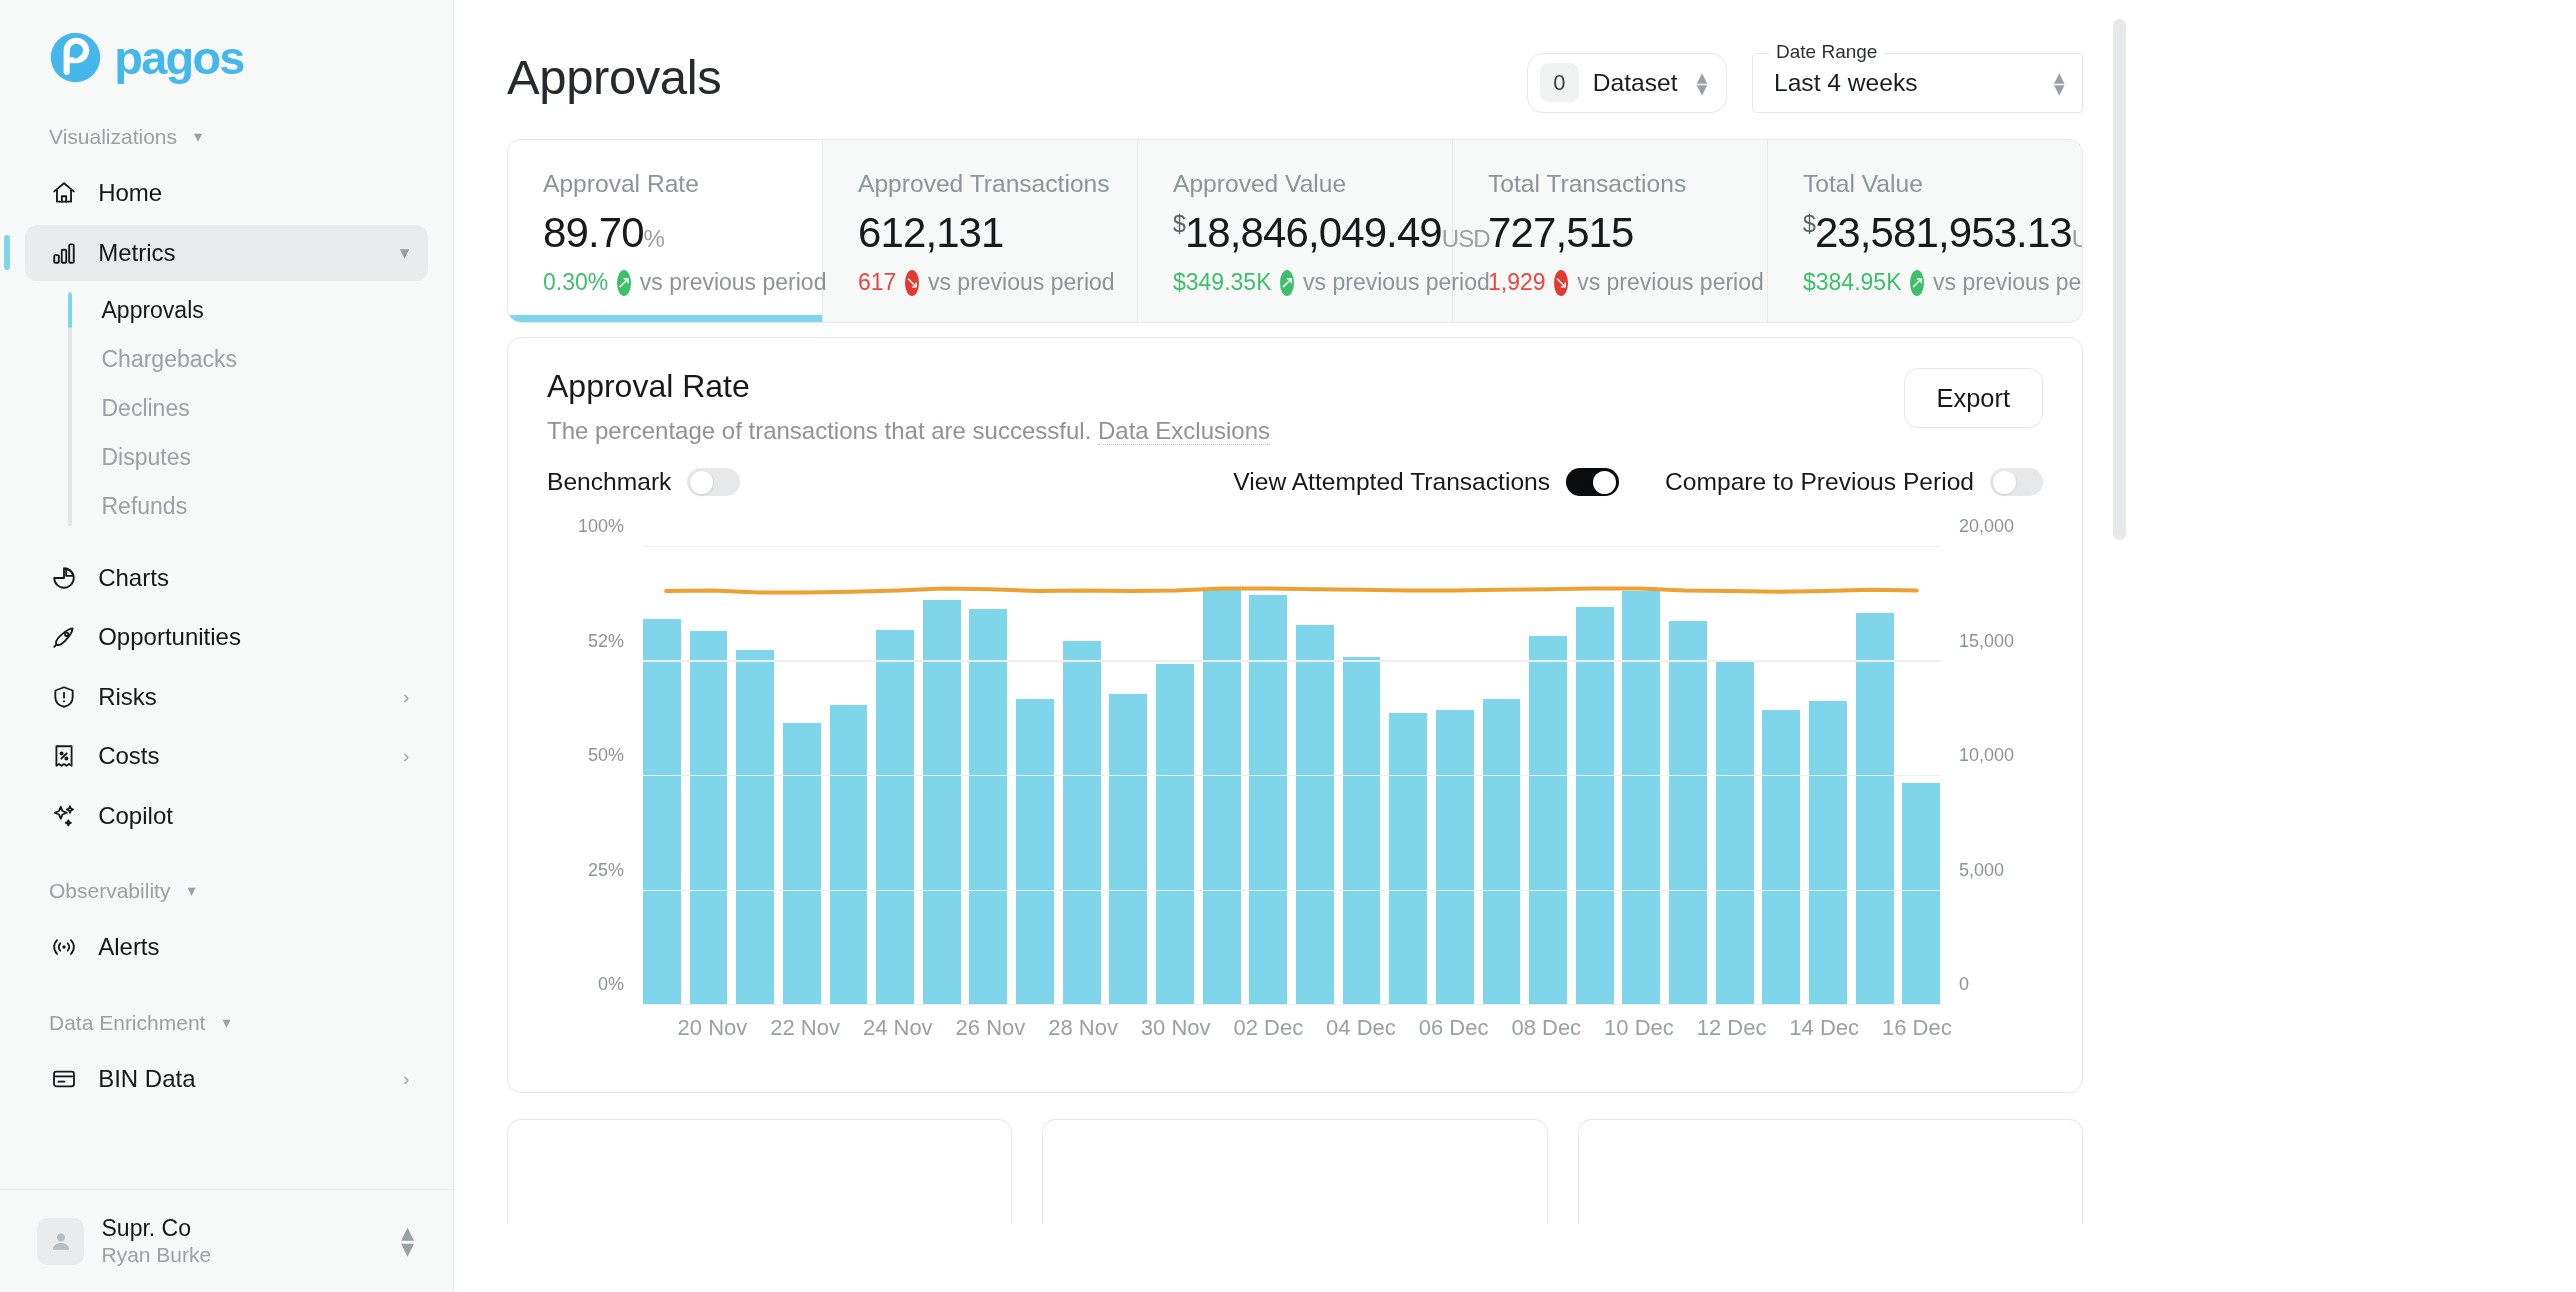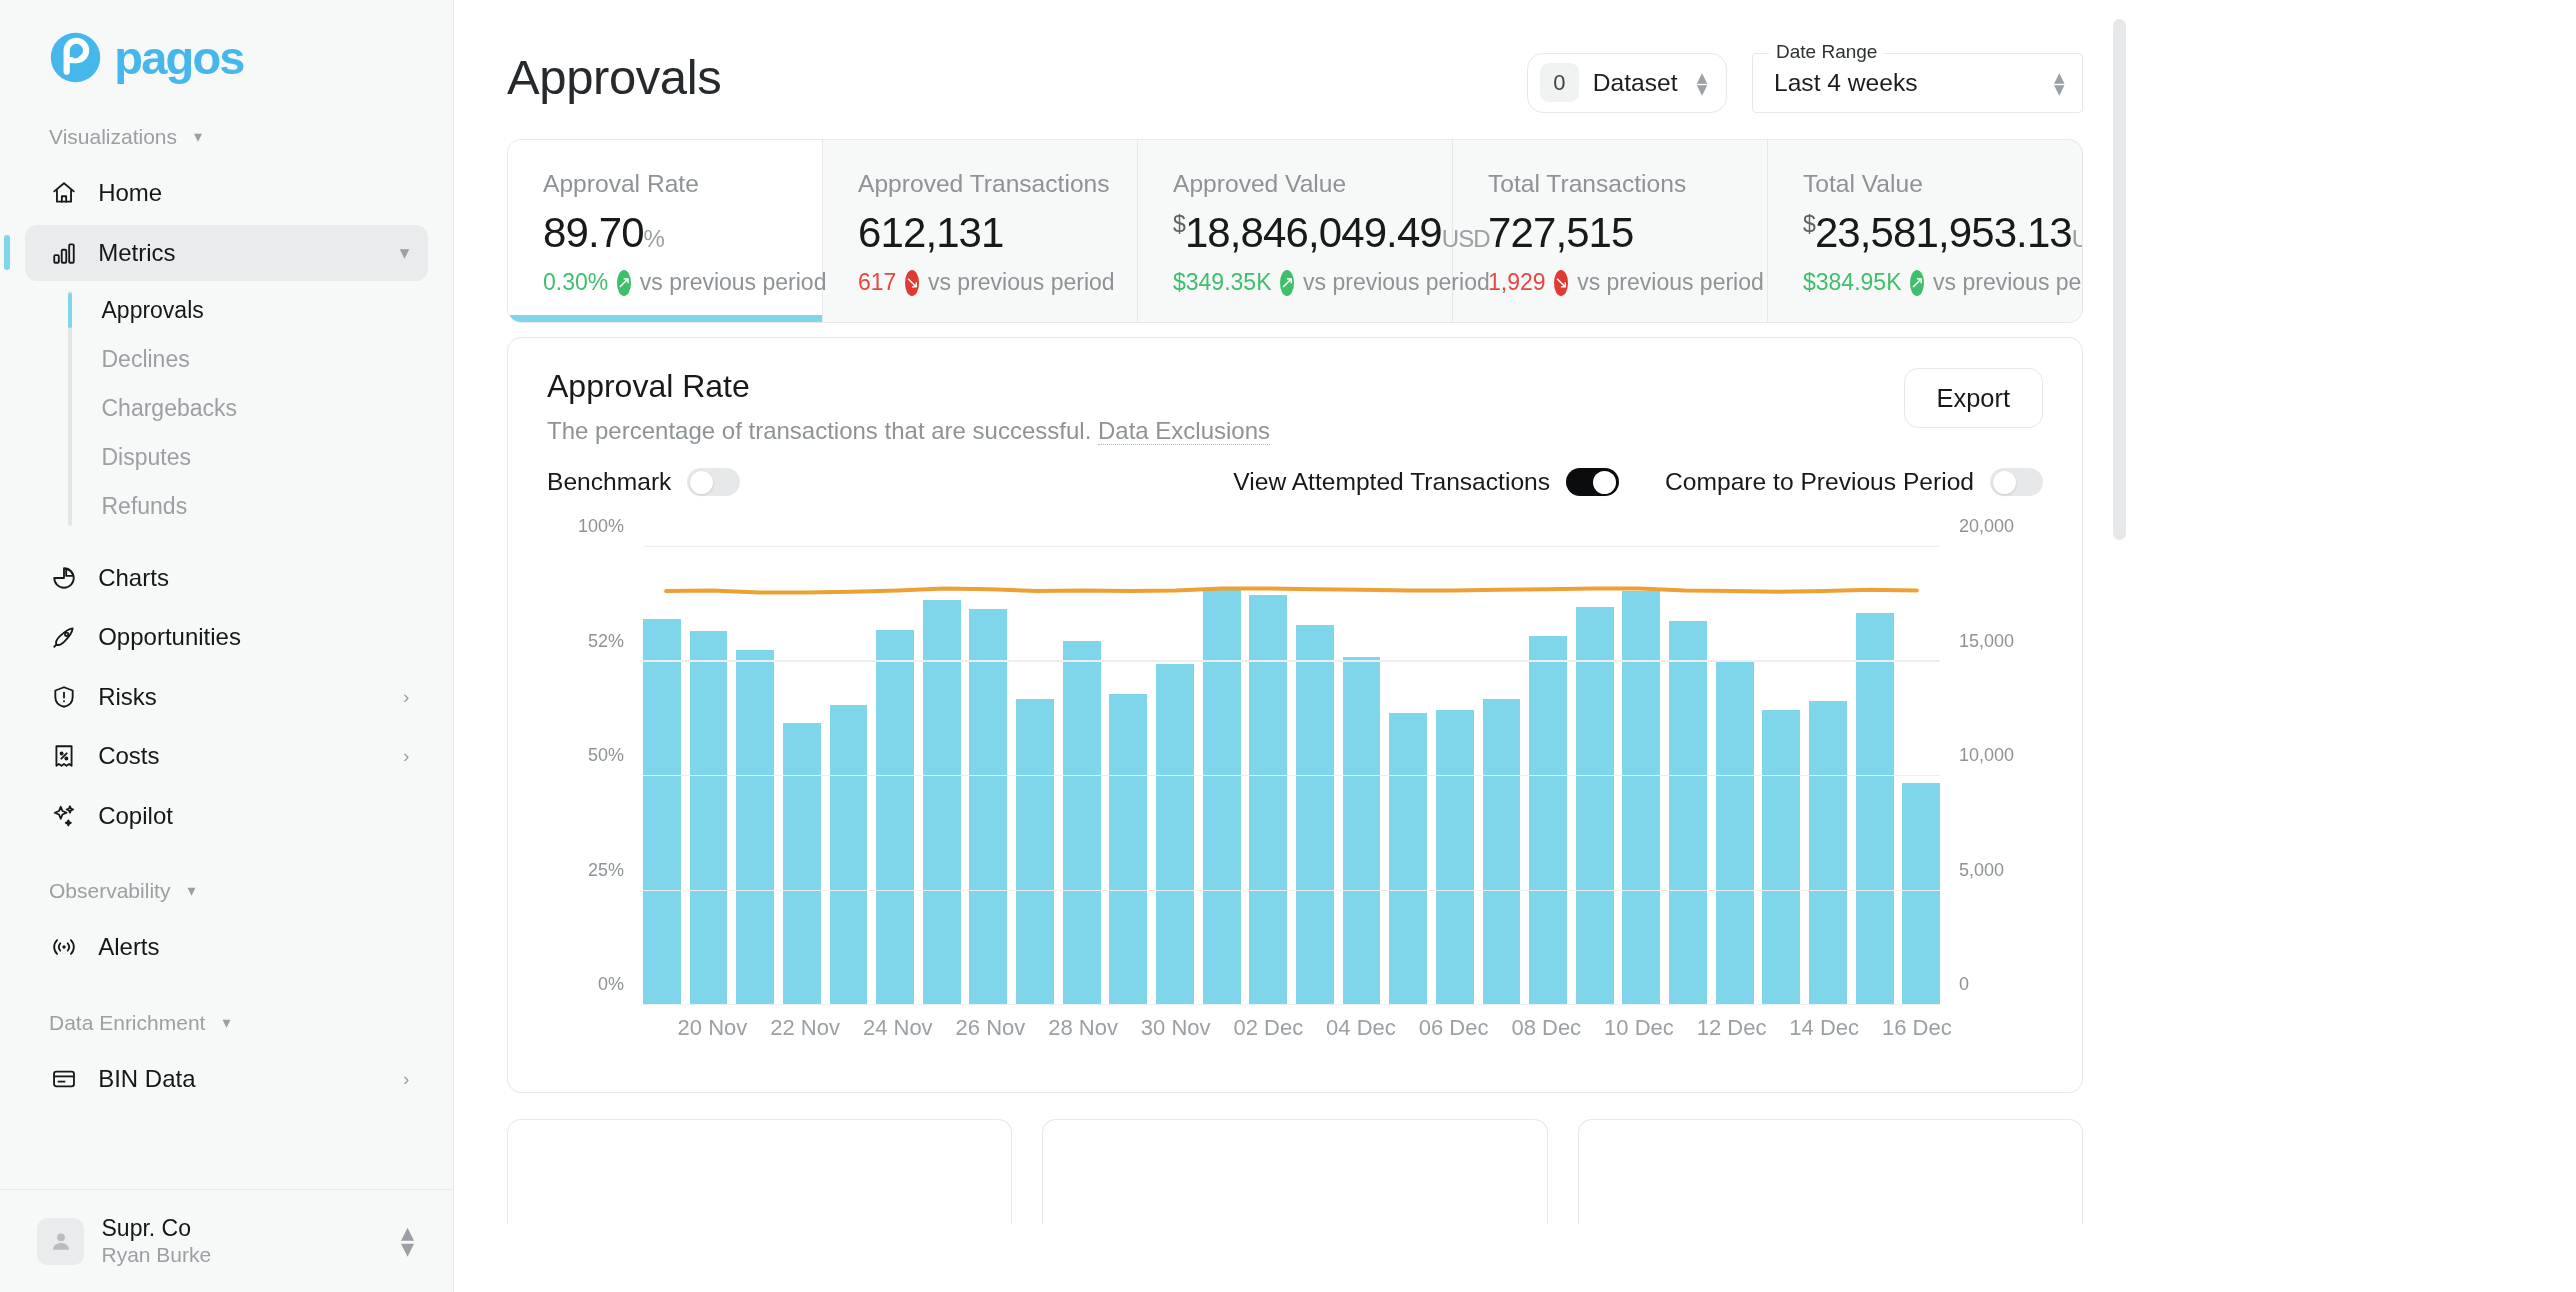--- a/index.html
+++ b/index.html
@@ -242,24 +242,24 @@
         </span>
         <span class="label">Metrics</span>
         <span class="chev-down">▾</span>
       </div>
 
       <div class="subnav">
         <div class="subnav-item active">
           <span>Approvals</span>
         </div>
         <div class="subnav-item">
+          <span>Chargebacks</span>
+        </div>
+        <div class="subnav-item">
           <span>Declines</span>
-        </div>
-        <div class="subnav-item">
-          <span>Chargebacks</span>
         </div>
         <div class="subnav-item">
           <span>Disputes</span>
         </div>
         <div class="subnav-item">
           <span>Refunds</span>
         </div>
       </div>
 
       <div class="nav-item">

